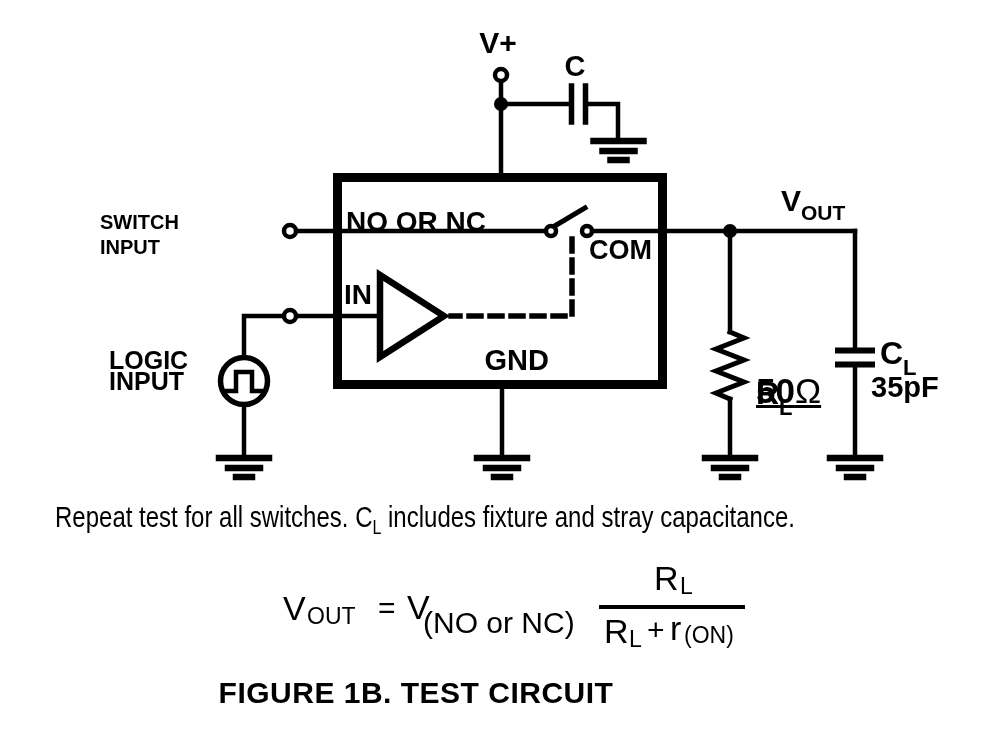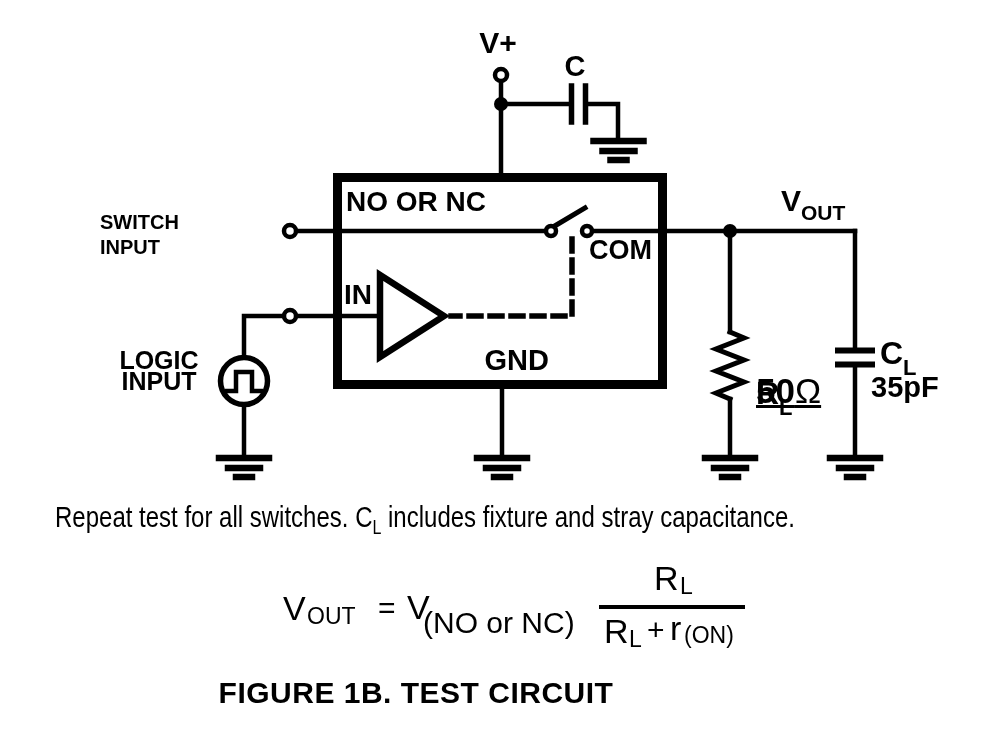--- a/index.html
+++ b/index.html
@@ -80,31 +80,31 @@
       <path stroke-width="6.5" d="M830 458 H880 M839 468 H871 M847 477 H863"></path>
     </g>
     <g fill="#000" stroke="none">
       <circle cx="501" cy="104" r="7"></circle>
       <circle cx="730" cy="231" r="7"></circle>
     </g>
   </svg>
 
   <div class="clabel" style="left:448px;top:28px;width:100px;text-align:center;font-size:30px;">V+</div>
   <div class="clabel" style="left:545px;top:52px;width:60px;text-align:center;font-size:29px;">C</div>
-  <div class="clabel" style="left:346px;top:188px;font-size:28px;">NO OR NC</div>
+  <div class="clabel" style="left:346px;top:208px;font-size:28px;">NO OR NC</div>
   <div class="clabel" style="left:589px;top:237px;font-size:27px;">COM</div>
   <div class="clabel" style="left:344px;top:281px;font-size:28px;">IN</div>
   <div class="clabel" style="left:449px;top:346px;width:100px;text-align:right;font-size:29px;">GND</div>
 
   <div class="clabel" style="left:100px;top:210px;width:162px;text-align:left;font-size:20px;line-height:25px;">
     <span>SWITCH</span><br>
     <span>INPUT</span>
   </div>
 
-  <div class="clabel" style="left:109px;top:350px;width:100px;text-align:center;font-size:25px;line-height:21px;">
+  <div class="clabel" style="left:109px;top:350px;width:100px;font-size:25px;line-height:21px;">
     <span>LOGIC</span><br>
     <span>INPUT</span>
   </div>
 
   <div class="clabel" style="left:781px;top:186px;font-size:30px;">
     <span>V</span><span class="sub-md">OUT</span>
   </div>
 
   <div class="clabel" style="left:756px;top:337px;font-size:32px;margin-top:40px;">
     <span>R</span><span class="sub-lg">L</span>

